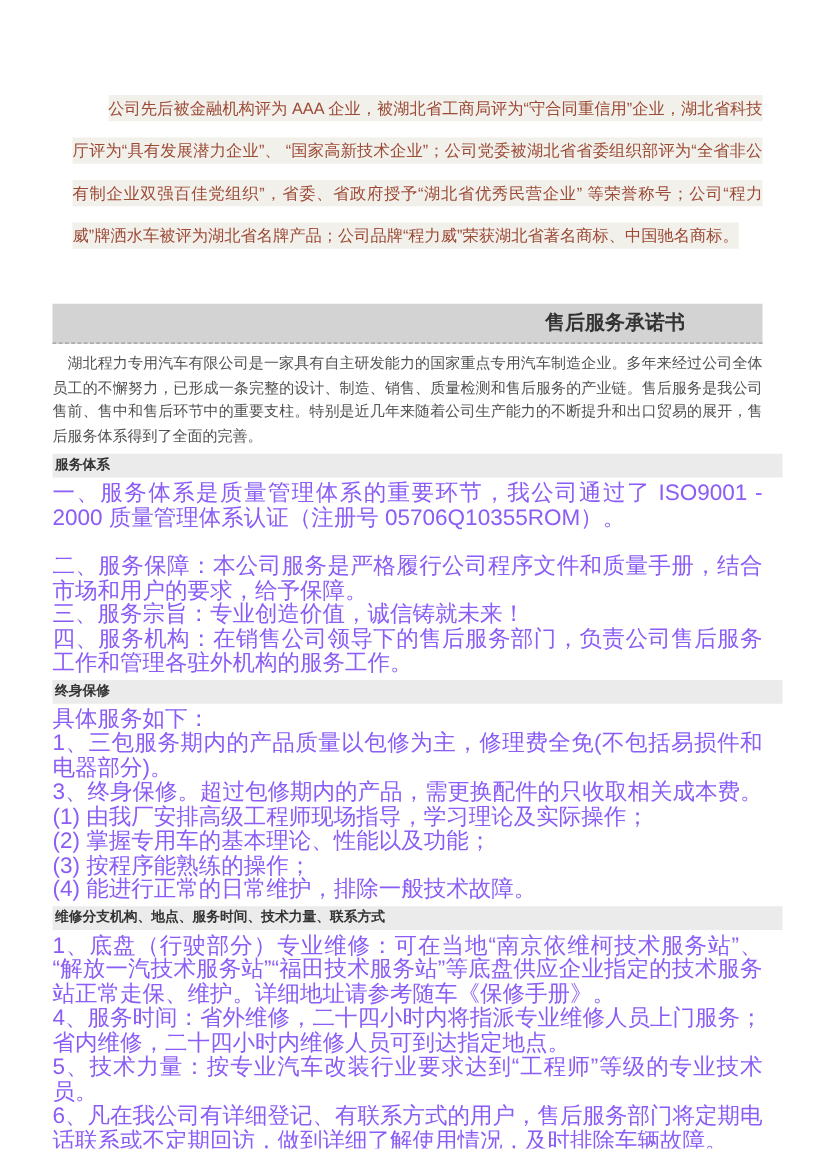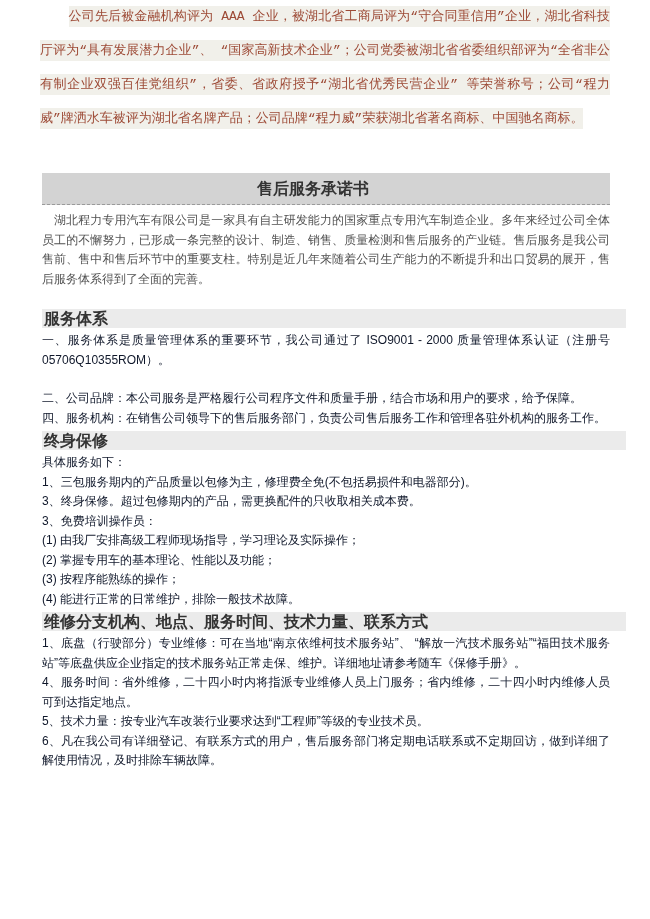--- a/index.html
+++ b/index.html
@@ -1,68 +1,68 @@
 <!DOCTYPE html>
 <html><head>
 <meta charset="utf-8">
 <style>
   html,body{margin:0;padding:0;background:#ffffff;}
   .page{
     position:relative;width:650px;height:919px;background:#ffffff;
     overflow:hidden;font-family:"Liberation Sans",sans-serif;
   }
   .honors{
-    margin:0 40px 0 40px;
-    font-family:Liberation Mono, monospace;
+    margin:0 40px 0 58px;padding-top:70px;
+    font-family:Liberation Sans, sans-serif;
     font-size:13px;line-height:34px;color:#9d4a36;
     text-indent:2.2em;text-align:justify;
   }
   .hl{background:#f1f0ea;padding:3px 0;}
   .banner{
     margin:37px 40px 0 42px;height:31px;line-height:31px;
     background:#d3d3d3;border-bottom:1px dashed #9a9a9a;
-    text-align:center;padding-right:26px;
+    text-align:right;padding-right:62px;
     font-weight:bold;font-size:16px;color:#333333;
   }
   .intro{
-    margin:6px 40px 20px 42px;font-size:12px;line-height:19.5px;
+    margin:6px 40px 4px 42px;font-size:12px;line-height:19.5px;
     color:#515151;text-indent:1em;text-align:justify;
   }
   .sec-h{
     margin:3px 24px 3px 42px;background:#ebebeb;
-    font-weight:bold;font-size:16px;line-height:17px;
+    font-weight:bold;font-size:11px;line-height:17px;
     color:#333333;padding:1px 2px;
   }
   .line{
-    margin:0 40px 0 42px;font-size:12px;line-height:19.5px;
-    color:#0f172a;text-align:justify;
+    margin:0 40px 0 42px;font-size:18px;line-height:19.5px;
+    color:#8b5cf6;text-align:justify;
   }
   .gap{margin-bottom:19px;}
 </style>
 </head>
 <body>
 
 <div class="page">
 
   <p class="honors"><span class="hl">公司先后被金融机构评为 AAA 企业，被湖北省工商局评为“守合同重信用”企业，湖北省科技厅评为“具有发展潜力企业”、 “国家高新技术企业”；公司党委被湖北省省委组织部评为“全省非公有制企业双强百佳党组织”，省委、省政府授予“湖北省优秀民营企业” 等荣誉称号；公司“程力威”牌洒水车被评为湖北省名牌产品；公司品牌“程力威”荣获湖北省著名商标、中国驰名商标。</span></p>
 
   <div class="banner">售后服务承诺书</div>
 
   <p class="intro">湖北程力专用汽车有限公司是一家具有自主研发能力的国家重点专用汽车制造企业。多年来经过公司全体员工的不懈努力，已形成一条完整的设计、制造、销售、质量检测和售后服务的产业链。售后服务是我公司售前、售中和售后环节中的重要支柱。特别是近几年来随着公司生产能力的不断提升和出口贸易的展开，售后服务体系得到了全面的完善。</p>
 
   <div class="sec-h">服务体系</div>
   <p class="line gap">一、服务体系是质量管理体系的重要环节，我公司通过了 ISO9001 - 2000 质量管理体系认证（注册号 05706Q10355ROM）。</p>
-  <p class="line">二、公司品牌：本公司服务是严格履行公司程序文件和质量手册，结合市场和用户的要求，给予保障。</p>
+  <p class="line">二、服务保障：本公司服务是严格履行公司程序文件和质量手册，结合市场和用户的要求，给予保障。</p>
+  <p class="line">三、服务宗旨：专业创造价值，诚信铸就未来！</p>
   <p class="line">四、服务机构：在销售公司领导下的售后服务部门，负责公司售后服务工作和管理各驻外机构的服务工作。</p>
 
   <div class="sec-h">终身保修</div>
   <p class="line">具体服务如下：</p>
   <p class="line">1、三包服务期内的产品质量以包修为主，修理费全免(不包括易损件和电器部分)。</p>
   <p class="line">3、终身保修。超过包修期内的产品，需更换配件的只收取相关成本费。</p>
-  <p class="line">3、免费培训操作员：</p>
   <p class="line">(1) 由我厂安排高级工程师现场指导，学习理论及实际操作；</p>
   <p class="line">(2) 掌握专用车的基本理论、性能以及功能；</p>
   <p class="line">(3) 按程序能熟练的操作；</p>
   <p class="line">(4) 能进行正常的日常维护，排除一般技术故障。</p>
 
   <div class="sec-h">维修分支机构、地点、服务时间、技术力量、联系方式</div>
   <p class="line">1、底盘（行驶部分）专业维修：可在当地“南京依维柯技术服务站”、 “解放一汽技术服务站”“福田技术服务站”等底盘供应企业指定的技术服务站正常走保、维护。详细地址请参考随车《保修手册》。</p>
   <p class="line">4、服务时间：省外维修，二十四小时内将指派专业维修人员上门服务；省内维修，二十四小时内维修人员可到达指定地点。</p>
   <p class="line">5、技术力量：按专业汽车改装行业要求达到“工程师”等级的专业技术员。</p>
   <p class="line">6、凡在我公司有详细登记、有联系方式的用户，售后服务部门将定期电话联系或不定期回访，做到详细了解使用情况，及时排除车辆故障。</p>

